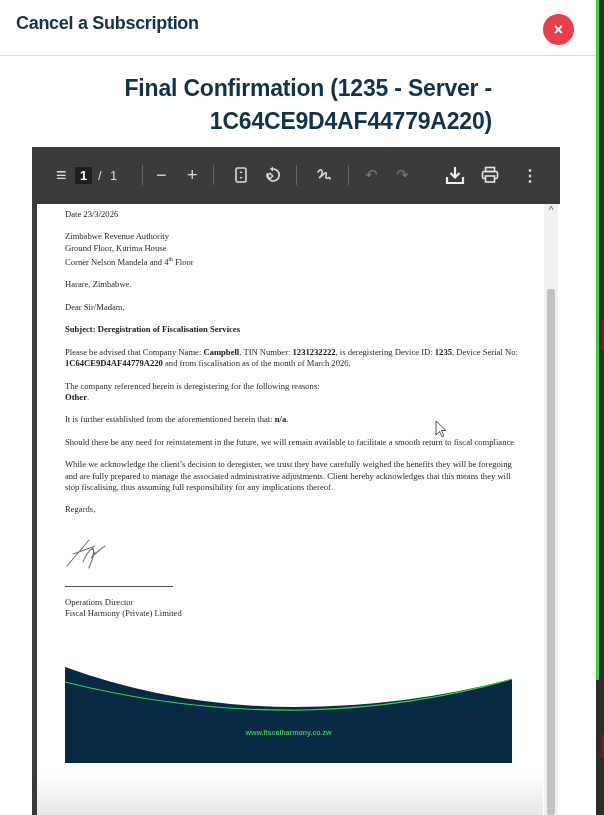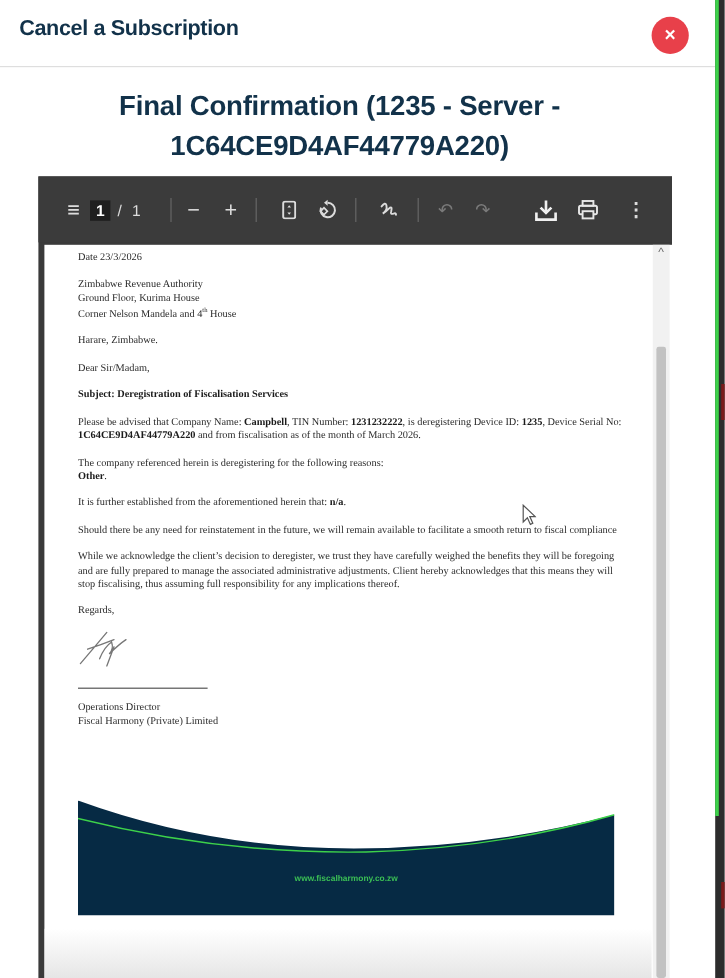--- a/index.html
+++ b/index.html
@@ -9,21 +9,21 @@
   .modal { position: absolute; left: 0; top: 0; width: 596px; height: 815px; background: #ffffff; }
   .right-edge { position: absolute; left: 596px; top: 0; width: 8px; height: 815px; background: #2c2c2c; }
   .right-edge .green { position: absolute; left: 0; top: 0; width: 3px; height: 680px; background: #3dd14a; }
   .right-edge .red { position: absolute; left: 5px; top: 320px; width: 3px; height: 30px; background: #7a1a1a; }
   .right-edge .red2 { position: absolute; left: 5px; top: 735px; width: 3px; height: 22px; background: #7a1a1a; }
 
   .modal-header { position: absolute; left: 0; top: 0; width: 596px; height: 56px; border-bottom: 1px solid #dedede; padding-left: 20px; }
   .modal-title { position: absolute; left: 16px; top: 13px; font-size: 18px; font-weight: bold; color: #12324a; letter-spacing: -0.3px; }
   .close-btn { position: absolute; left: 543px; top: 14px; width: 31px; height: 31px; border-radius: 50%; background: #e8404a; color: #fff; font-size: 16px; font-weight: bold; display: flex; align-items: center; justify-content: center; cursor: pointer; }
 
-  .confirm-title { position: absolute; left: 0; top: 72px; width: 492px; text-align: center; font-size: 23px; font-weight: bold; color: #12324a; line-height: 33px; letter-spacing: -0.2px; margin-left: 37px; }
+  .confirm-title { position: absolute; left: 0; top: 72px; width: 492px; text-align: right; font-size: 23px; font-weight: bold; color: #12324a; line-height: 33px; letter-spacing: -0.2px; }
 
   .viewer { position: absolute; left: 32px; top: 147px; width: 528px; height: 668px; background: #3a3a3a; }
   .toolbar { position: absolute; left: 0; top: 0; width: 528px; height: 55px; background: #3b3b3b; display: flex; align-items: center; color: #e0e0e0; }
   .tb-item { position: absolute; top: 17px; height: 22px; display: flex; align-items: center; justify-content: center; color: #dcdcdc; font-size: 15px; cursor: pointer; }
   .tb-sep { position: absolute; top: 18px; width: 1px; height: 20px; background: #666; }
   .page-box { background: #1f1f1f; color: #fff; font-size: 13px; font-weight: bold; padding: 1px 5px; }
   .tb-disabled { color: #7a7a7a; }
 
   .doc-area { position: absolute; left: 5px; top: 57px; width: 550px; height: 611px; background: #ffffff; overflow: hidden; }
   .scrollbar { position: absolute; left: 512px; top: 57px; width: 14px; height: 611px; background: #f1f1f1; }
@@ -125,37 +125,37 @@
           <span>⋮</span>
         </div>
     </div>
 
     <div class="doc-area">
       <div class="letter">
         <p>Date 23/3/2026</p>
         <p>
           <span>Zimbabwe Revenue Authority</span><br>
           <span>Ground Floor, Kurima House</span><br>
-          <span>Corner Nelson Mandela and 4</span><sup style="font-size:5.5px;">th</sup><span> House</span>
+          <span>Corner Nelson Mandela and 4</span><sup style="font-size:5.5px;">th</sup><span> Floor</span>
         </p>
         <p>Harare, Zimbabwe.</p>
         <p>Dear Sir/Madam,</p>
         <p><b>Subject: Deregistration of Fiscalisation Services</b></p>
         <p>
           <span>Please be advised that Company Name: </span><b>Campbell</b><span>, TIN Number: </span><b>1231232222</b><span>, is deregistering Device ID: </span><b>1235</b><span>, Device Serial No: </span><b>1C64CE9D4AF44779A220</b><span> and from fiscalisation as of the month of March 2026.</span>
         </p>
         <p>
           <span>The company referenced herein is deregistering for the following reasons:</span><br><b>Other</b><span>.</span>
         </p>
         <p>
           <span>It is further established from the aforementioned herein that: </span><b>n/a</b><span>.</span>
         </p>
         <p>Should there be any need for reinstatement in the future, we will remain available to facilitate a smooth return to fiscal compliance</p>
         <p>While we acknowledge the client’s decision to deregister, we trust they have carefully weighed the benefits they will be foregoing and are fully prepared to manage the associated administrative adjustments. Client hereby acknowledges that this means they will stop fiscalising, thus assuming full responsibility for any implications thereof.</p>
-        <p style="margin-bottom:4px;">Regards,</p>
+        <p style="margin-bottom:16px;">Regards,</p>
         <div class="sig-area">
           <svg width="50" height="40" viewBox="0 0 50 40">
               <path d="M2 34 Q14 20 24 8 M8 22 Q20 18 30 14 M18 30 Q22 20 28 16 Q30 22 26 26 Q34 18 40 14 M24 36 L30 20" fill="none" stroke="#777" stroke-width="1.1" stroke-linecap="round"></path>
             </svg>
         </div>
         <div class="sig-line"></div>
         <p>
           <span>Operations Director</span><br>
           <span>Fiscal Harmony (Private) Limited</span>
         </p>

